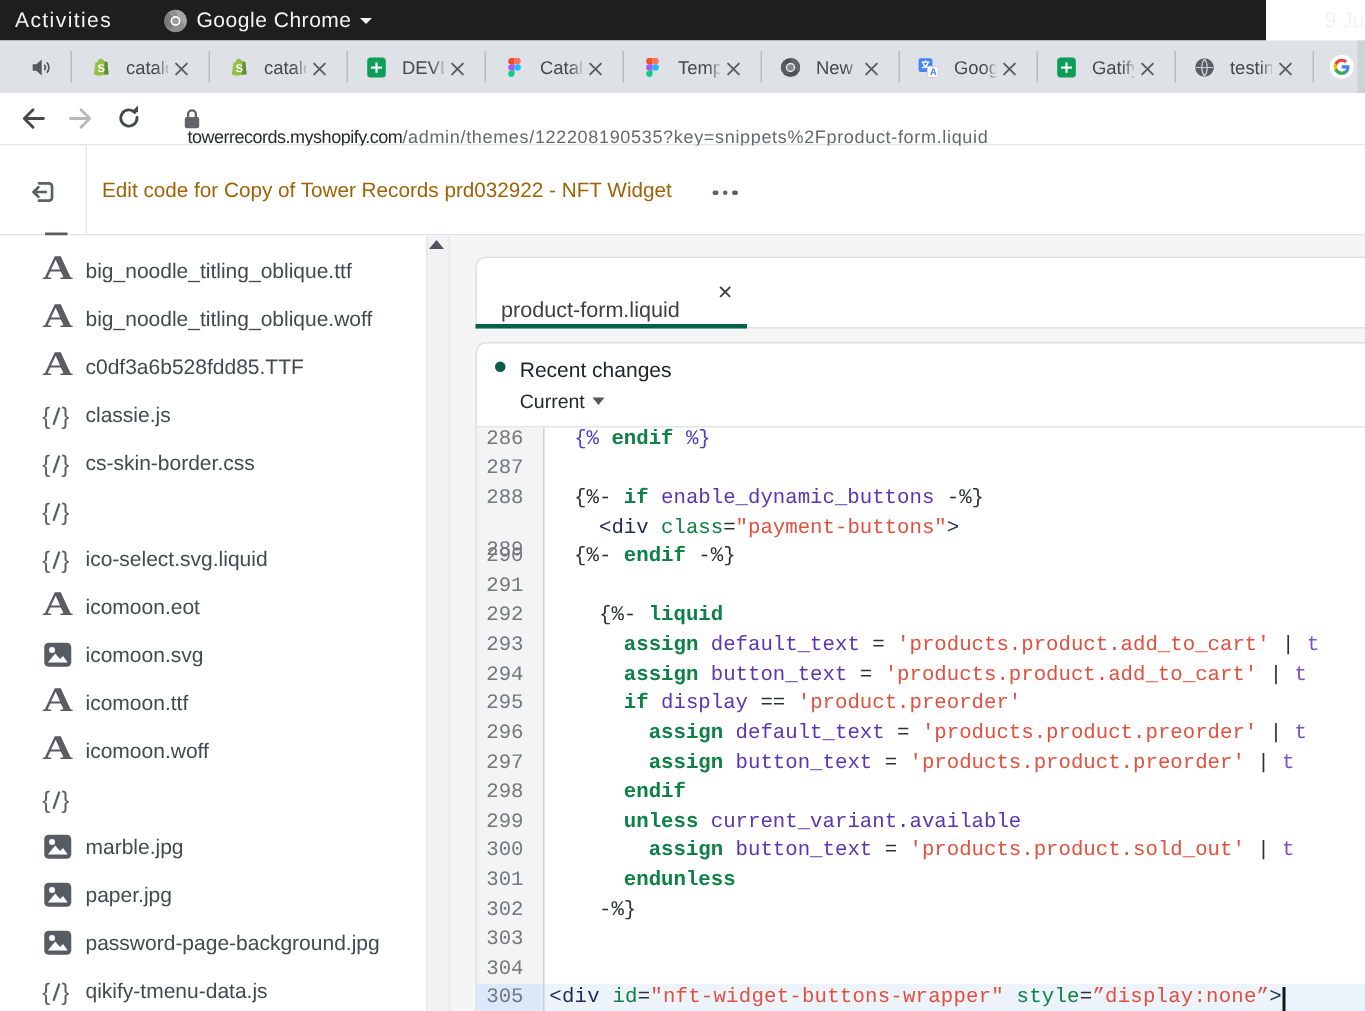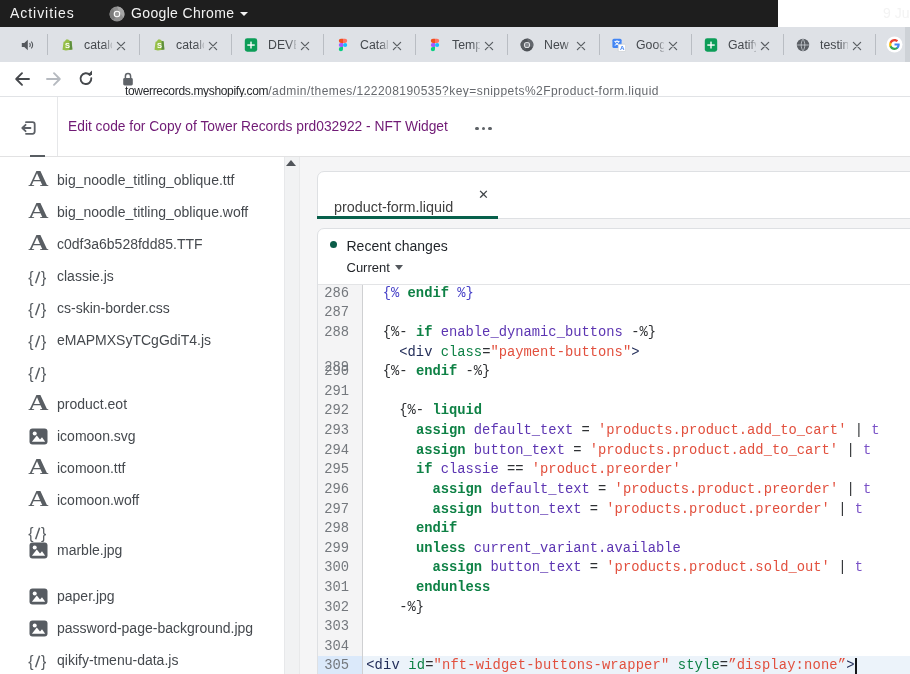--- a/index.html
+++ b/index.html
@@ -2,21 +2,21 @@
 <html><head>
 <meta charset="utf-8">
 <style>
   * { margin:0; padding:0; box-sizing:border-box; }
   html,body { width:910px; height:674px; overflow:hidden; background:#fff;
     font-family:"Liberation Sans", sans-serif; }
   .abs { position:absolute; }
   #stage { position:relative; width:910px; height:674px; overflow:hidden; }
 
   
-  #gnome { left:0; top:0; width:778px; height:27px; background:#1e1e1e; color:#f3f3f3; }
+  #gnome { left:0; top:0; width:844px; height:27px; background:#1e1e1e; color:#f3f3f3; }
   #gnome .act { left:10px; top:0; height:27px; line-height:27px; font-size:14px; letter-spacing:0.95px; }
   #gnome .gc  { left:131px; top:0; height:27px; line-height:27px; font-size:14px; letter-spacing:0.35px; }
   #gnome .clk { left:883px; top:0; height:27px; line-height:27px; font-size:14px; white-space:nowrap; }
 
   
   #tabstrip { left:0; top:27px; width:910px; height:35px; background:#dee1e6; }
   .tabsep { width:1px; top:7px; height:21px; background:#9aa0a6; opacity:.55; }
   .tabtitle { top:10px; font-size:12.3px; color:#45494e; width:28px; height:16px;
     line-height:16px; overflow:hidden; white-space:nowrap; }
   .tabfade { top:10px; width:12px; height:16px;
@@ -26,21 +26,21 @@
   #addr { left:0; top:62px; width:910px; height:35px; background:#fff;
     border-bottom:1px solid #e1e3e6; }
   #urltext { left:125px; top:0; height:34px; line-height:34px; font-size:12px;
     color:#27292d; white-space:nowrap; letter-spacing:-0.33px;margin-top:12px; }
   #urltext .gray { color:#65686d; letter-spacing:0.45px; }
 
   
   #shead { left:0; top:97px; width:910px; height:60px; background:#fff;
     border-bottom:1px solid #e2e2e3; }
   #shead .div { left:57px; top:0; width:1px; height:59px; background:#e6e7e9; }
-  #shead .title { left:68px; top:0; height:59px; line-height:59px; font-size:13.8px; color:#701a75; }
+  #shead .title { left:68px; top:0; height:59px; line-height:59px; font-size:13.8px; color:#a16207; }
   .hdot { top:29.7px; width:3.6px; height:3.6px; border-radius:50%; background:#5d6166; }
   #sliver { left:30px; top:154.5px; width:15px; height:2px; background:#585d62; }
 
   
   #sidebar { left:0; top:157px; width:299px; height:517px; background:#fff; overflow:hidden; }
   .frow { position:absolute; left:0; width:299px; height:32px; }
   .ficon { position:absolute; left:29px; width:19px; height:32px; text-align:center; }
   .ficon.fa { font-family:"Liberation Serif", serif; font-weight:bold; font-size:23px;
     line-height:30px; color:#595e63; transform:scaleX(1.22); }
   .fname { position:absolute; left:57px; top:0; height:32px; line-height:32px;
@@ -297,32 +297,32 @@
           <text x="13" y="13.8" font-family="Liberation Sans" font-size="15.8" fill="#595e63">}</text>
         </svg>
         <div class="fname">cs-skin-border.css</div>
       </div>
     <div class="frow" style="top:167px;">
         <svg style="position:absolute; left:28px; top:8.5px;" width="20" height="17" viewBox="0 0 20 17">
           <text x="0.2" y="13.8" font-family="Liberation Sans" font-size="15.8" fill="#595e63">{</text>
           <line x1="7.6" y1="14.2" x2="11.6" y2="2.8" stroke="#595e63" stroke-width="1.5"></line>
           <text x="13" y="13.8" font-family="Liberation Sans" font-size="15.8" fill="#595e63">}</text>
         </svg>
-        <div class="fname">eMAPMXSyTCgGdiT4.js</div>
       </div>
     <div class="frow" style="top:199px;">
         <svg style="position:absolute; left:28px; top:8.5px;" width="20" height="17" viewBox="0 0 20 17">
           <text x="0.2" y="13.8" font-family="Liberation Sans" font-size="15.8" fill="#595e63">{</text>
           <line x1="7.6" y1="14.2" x2="11.6" y2="2.8" stroke="#595e63" stroke-width="1.5"></line>
           <text x="13" y="13.8" font-family="Liberation Sans" font-size="15.8" fill="#595e63">}</text>
         </svg>
+        <div class="fname">ico-select.svg.liquid</div>
       </div>
     <div class="frow" style="top:231px;">
         <div class="ficon fa">A</div>
-        <div class="fname">product.eot</div>
+        <div class="fname">icomoon.eot</div>
       </div>
     <div class="frow" style="top:263px;">
         <svg style="position:absolute; left:29px; top:7.5px;" width="19" height="17" viewBox="0 0 19 17">
           <rect x="0.5" y="0.5" width="18" height="16" rx="3" fill="#575c62"></rect>
           <circle cx="5.7" cy="5.4" r="2" fill="#fff"></circle>
           <path d="M2.9 13.7 L7.8 7.6 L11 11.4 L13 9.3 L16.2 13.7 Z" fill="#fff"></path>
         </svg>
         <div class="fname">icomoon.svg</div>
       </div>
     <div class="frow" style="top:295px;">
@@ -333,21 +333,21 @@
         <div class="ficon fa">A</div>
         <div class="fname">icomoon.woff</div>
       </div>
     <div class="frow" style="top:359px;">
         <svg style="position:absolute; left:28px; top:8.5px;" width="20" height="17" viewBox="0 0 20 17">
           <text x="0.2" y="13.8" font-family="Liberation Sans" font-size="15.8" fill="#595e63">{</text>
           <line x1="7.6" y1="14.2" x2="11.6" y2="2.8" stroke="#595e63" stroke-width="1.5"></line>
           <text x="13" y="13.8" font-family="Liberation Sans" font-size="15.8" fill="#595e63">}</text>
         </svg>
       </div>
-    <div class="frow" style="top:377px;">
+    <div class="frow" style="top:391px;">
         <svg style="position:absolute; left:29px; top:7.5px;" width="19" height="17" viewBox="0 0 19 17">
           <rect x="0.5" y="0.5" width="18" height="16" rx="3" fill="#575c62"></rect>
           <circle cx="5.7" cy="5.4" r="2" fill="#fff"></circle>
           <path d="M2.9 13.7 L7.8 7.6 L11 11.4 L13 9.3 L16.2 13.7 Z" fill="#fff"></path>
         </svg>
         <div class="fname">marble.jpg</div>
       </div>
     <div class="frow" style="top:455px;">
         <svg style="position:absolute; left:29px; top:7.5px;" width="19" height="17" viewBox="0 0 19 17">
           <rect x="0.5" y="0.5" width="18" height="16" rx="3" fill="#575c62"></rect>
@@ -402,21 +402,21 @@
       <div class="lnum" style="top:77.18px;">290</div>
       <div class="cl" style="top:77.18px;">  {%- <span class="kw">endif</span> -%}</div>
       <div class="lnum" style="top:96.8px;">291</div>
       <div class="lnum" style="top:116.42px;">292</div>
       <div class="cl" style="top:116.42px;">    {%- <span class="kw">liquid</span></div>
       <div class="lnum" style="top:136.04px;">293</div>
       <div class="cl" style="top:136.04px;">      <span class="kw">assign</span> <span class="vr">default_text</span> = <span class="st">'products.product.add_to_cart'</span> | <span class="tf">t</span></div>
       <div class="lnum" style="top:155.66px;">294</div>
       <div class="cl" style="top:155.66px;">      <span class="kw">assign</span> <span class="vr">button_text</span> = <span class="st">'products.product.add_to_cart'</span> | <span class="tf">t</span></div>
       <div class="lnum" style="top:175.28px;">295</div>
-      <div class="cl" style="top:175.28px;">      <span class="kw">if</span> <span class="vr">classie</span> == <span class="st">'product.preorder'</span></div>
+      <div class="cl" style="top:175.28px;">      <span class="kw">if</span> <span class="vr">display</span> == <span class="st">'product.preorder'</span></div>
       <div class="lnum" style="top:194.9px;">296</div>
       <div class="cl" style="top:194.9px;">        <span class="kw">assign</span> <span class="vr">default_text</span> = <span class="st">'products.product.preorder'</span> | <span class="tf">t</span></div>
       <div class="lnum" style="top:214.52px;">297</div>
       <div class="cl" style="top:214.52px;">        <span class="kw">assign</span> <span class="vr">button_text</span> = <span class="st">'products.product.preorder'</span> | <span class="tf">t</span></div>
       <div class="lnum" style="top:234.14px;">298</div>
       <div class="cl" style="top:234.14px;">      <span class="kw">endif</span></div>
       <div class="lnum" style="top:253.76px;">299</div>
       <div class="cl" style="top:253.76px;">      <span class="kw">unless</span> <span class="vr">current_variant.available</span></div>
       <div class="lnum" style="top:273.38px;">300</div>
       <div class="cl" style="top:273.38px;">        <span class="kw">assign</span> <span class="vr">button_text</span> = <span class="st">'products.product.sold_out'</span> | <span class="tf">t</span></div>

